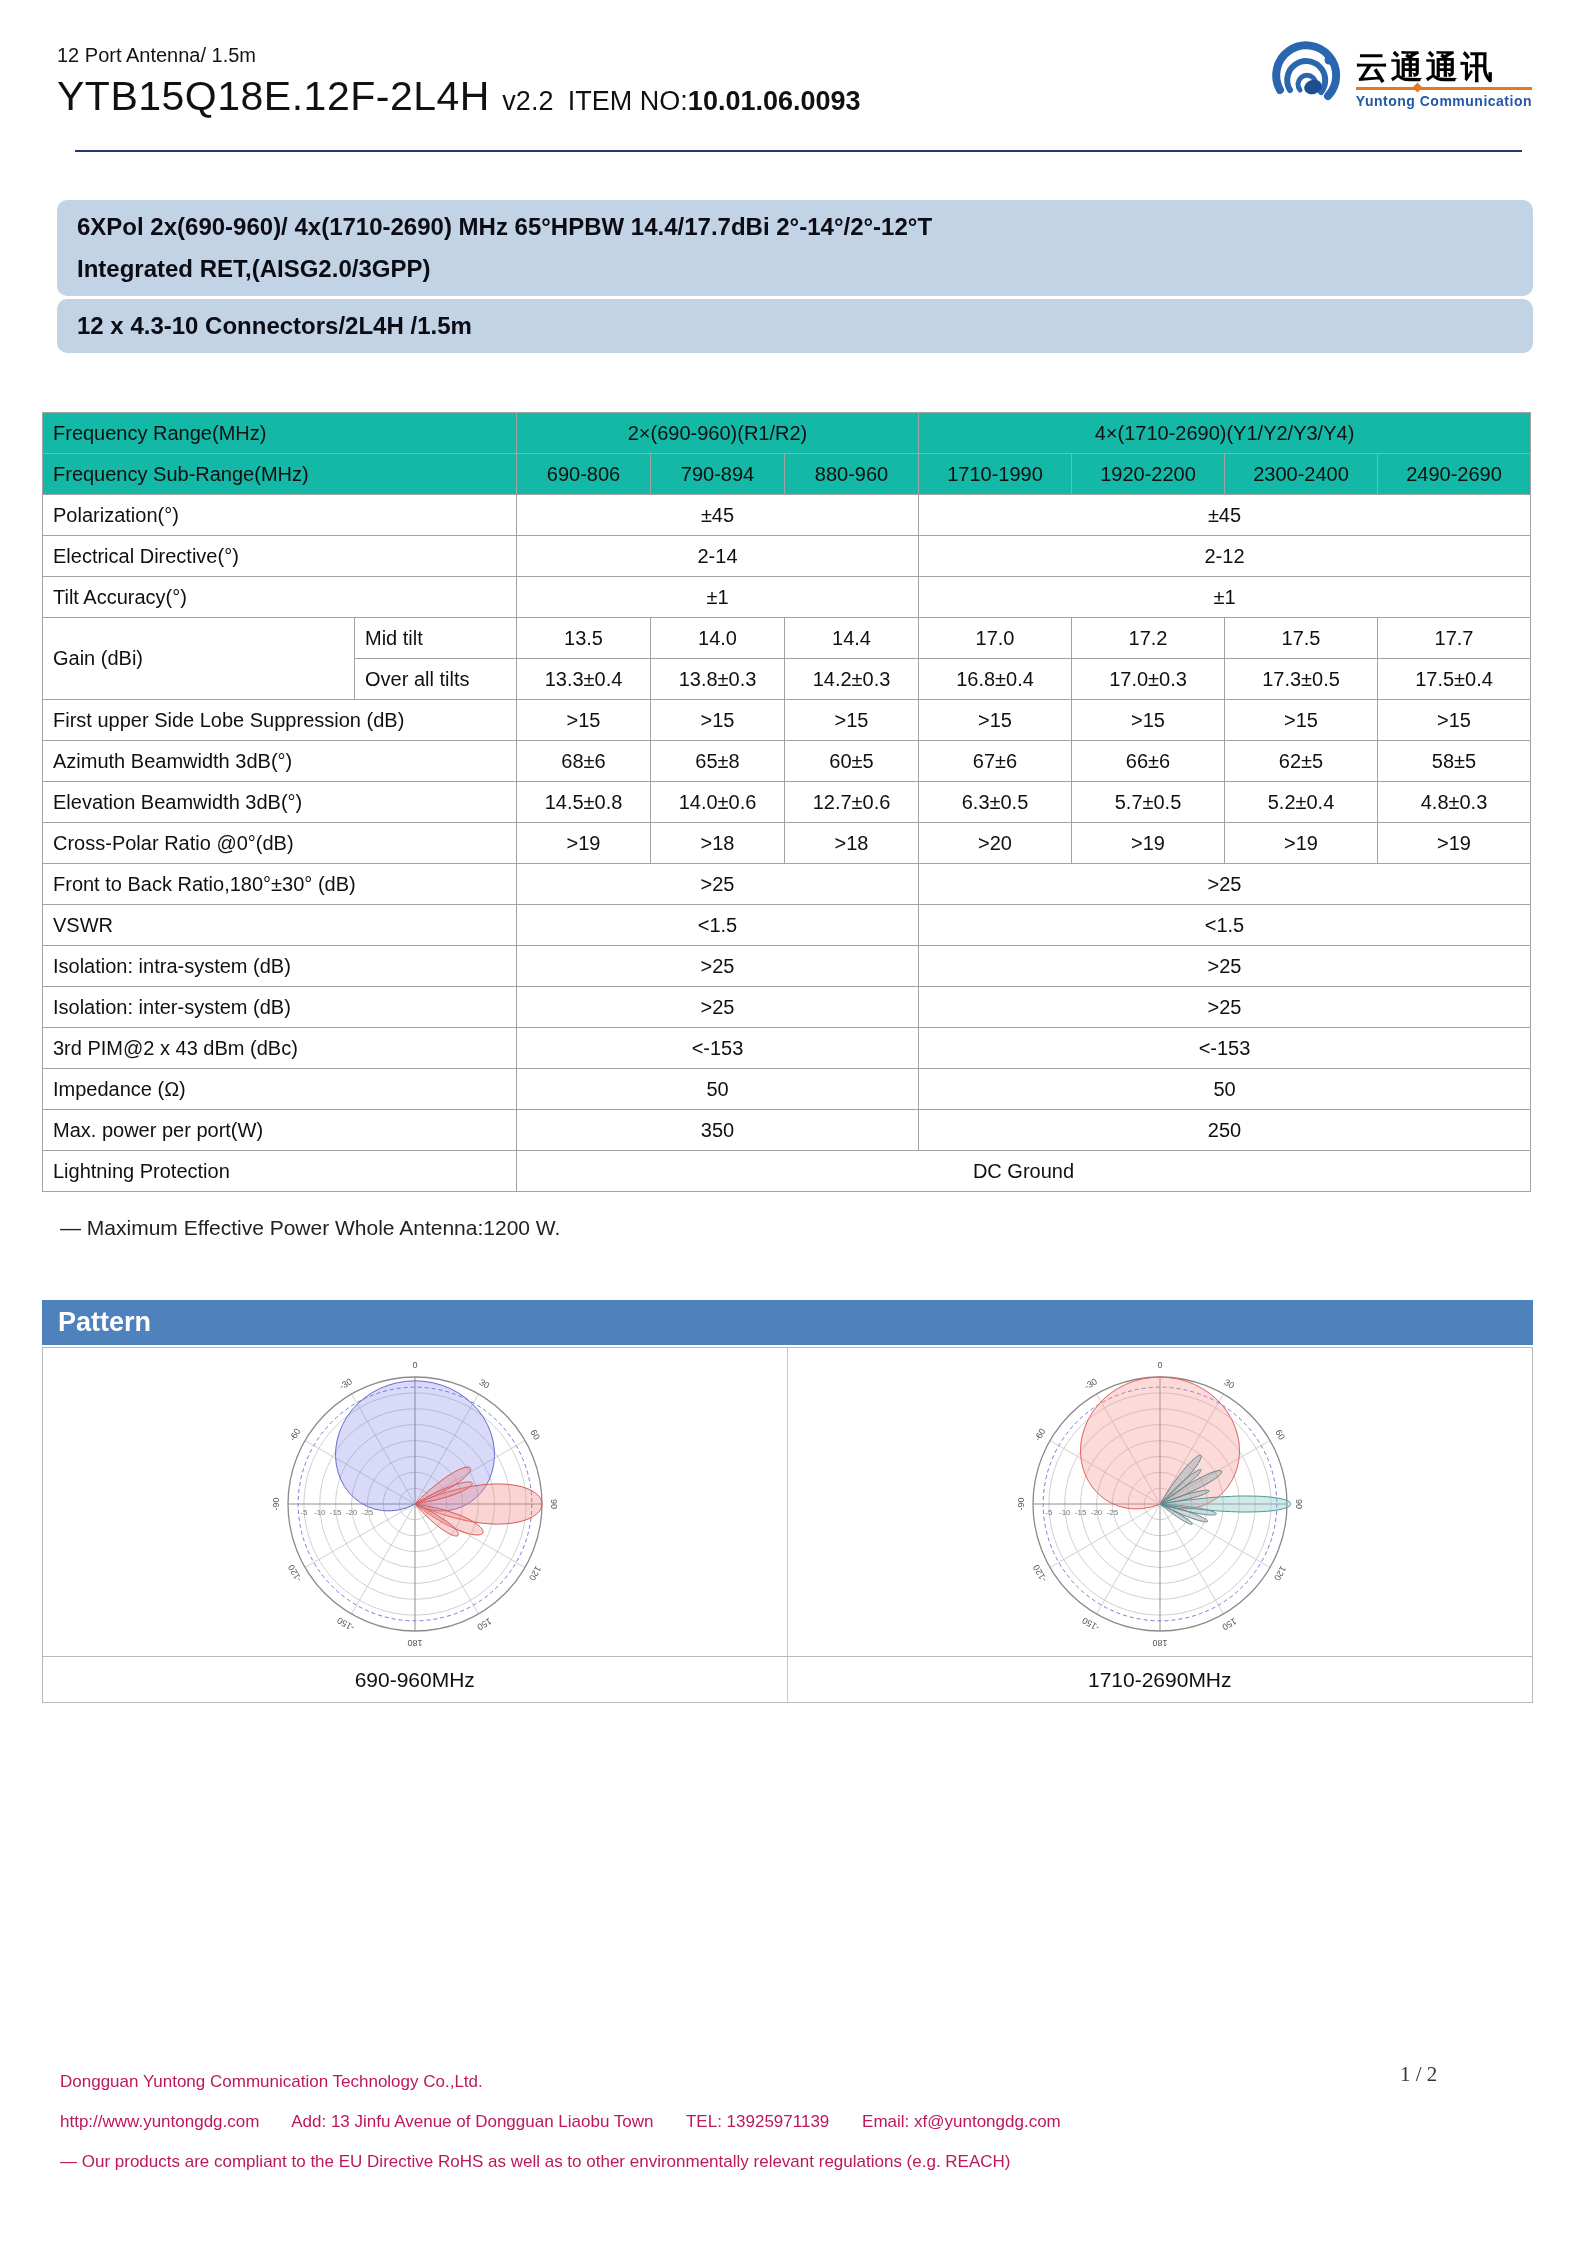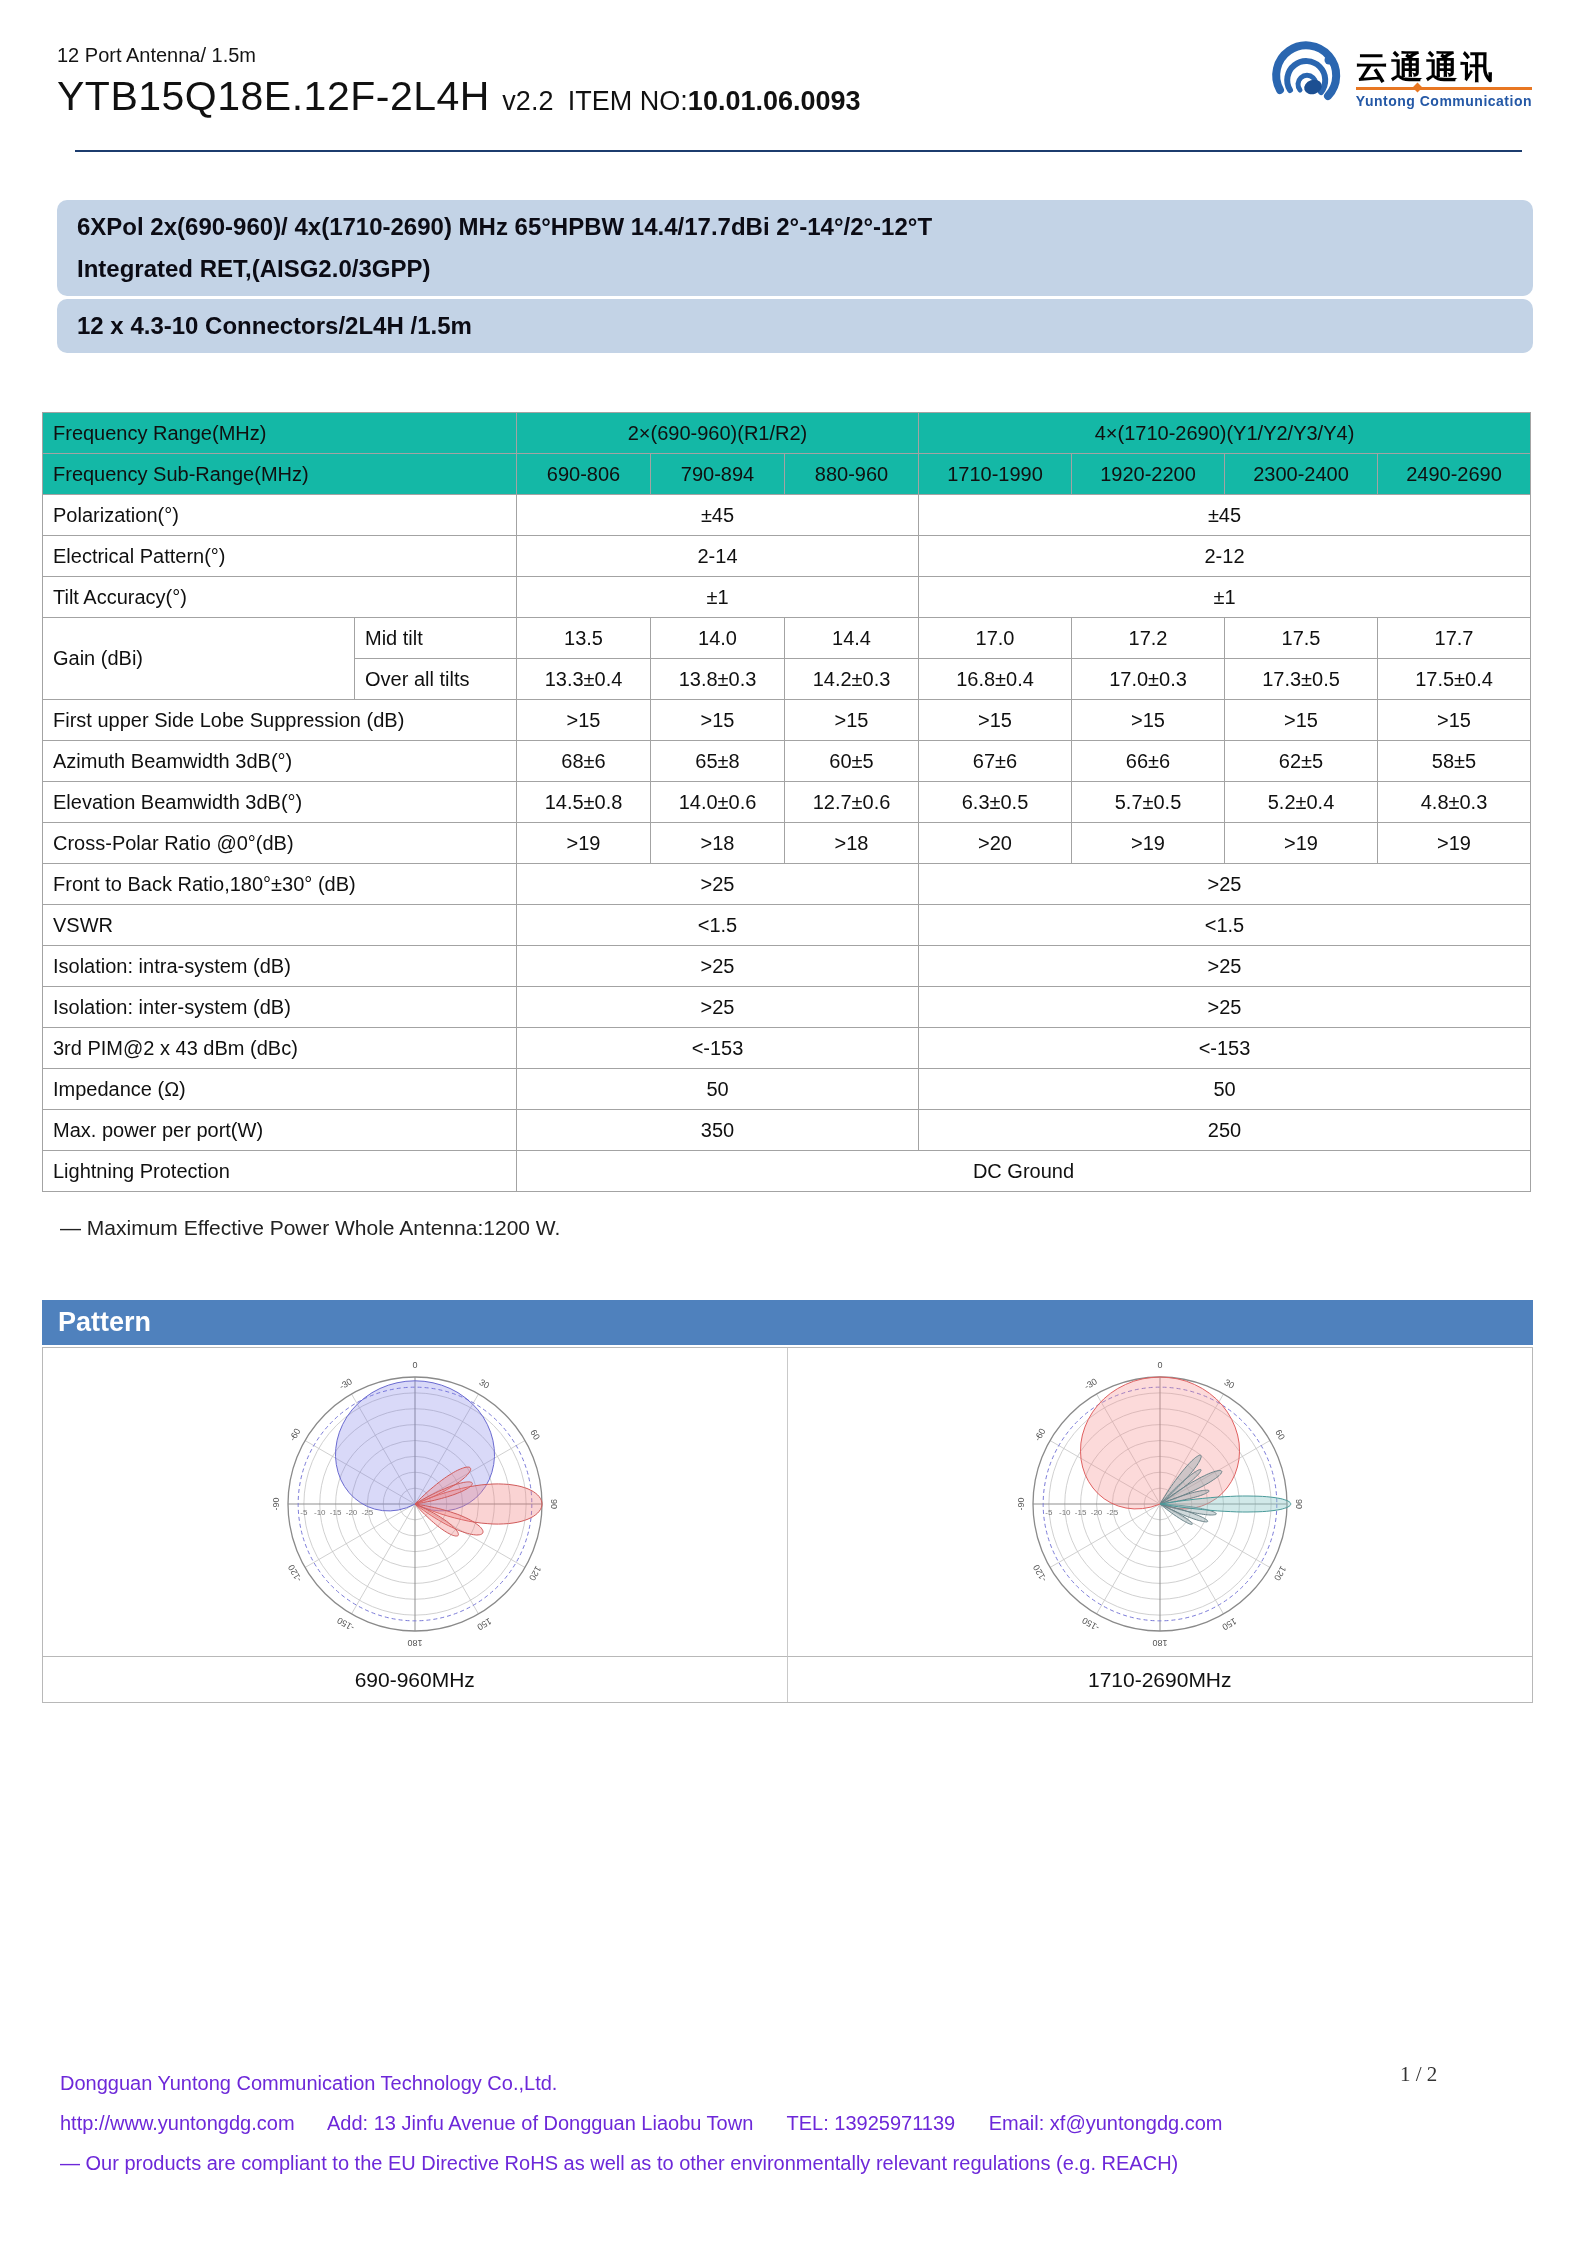--- a/index.html
+++ b/index.html
@@ -48,21 +48,21 @@
   .pattern-box{position:absolute;left:42px;top:1347px;width:1491px;box-sizing:border-box;
                border:1px solid #b8b8b8;display:flex;flex-wrap:wrap;background:#fff;}
   .pattern-cell{width:50%;box-sizing:border-box;display:flex;justify-content:center;
                 align-items:center;padding:4px 0 2px 0;}
   .pattern-cell.first{border-right:1px solid #c9c9c9;}
   .caption-cell{width:50%;box-sizing:border-box;border-top:1px solid #b8b8b8;text-align:center;
                 font-size:21px;height:46px;line-height:46px;color:#101010;}
   .caption-cell.first{border-right:1px solid #c9c9c9;}
 
   
-  .ft{position:absolute;color:#6d28d9;font-size:20px;white-space:nowrap;}
+  .ft{position:absolute;color:#be185d;font-size:17px;white-space:nowrap;}
   .ft-company{left:60px;top:2072px;}
   .ft-page{left:1400px;top:2062px;color:#333;font-size:21px;font-family:"Liberation Serif",serif;}
   .ft-contact{left:60px;top:2112px;}
   .ft-contact span{margin-right:28px;}
   .ft-compliance{left:60px;top:2152px;}
 </style>
 </head>
 <body>
 
 <div class="page">
@@ -136,21 +136,21 @@
         <td>1920-2200</td>
         <td>2300-2400</td>
         <td>2490-2690</td>
       </tr>
       <tr>
         <td class="lbl" colspan="2">Polarization(°)</td>
         <td colspan="3">±45</td>
         <td colspan="4">±45</td>
       </tr>
       <tr>
-        <td class="lbl" colspan="2">Electrical Pattern(°)</td>
+        <td class="lbl" colspan="2">Electrical Directive(°)</td>
         <td colspan="3">2-14</td>
         <td colspan="4">2-12</td>
       </tr>
       <tr>
         <td class="lbl" colspan="2">Tilt Accuracy(°)</td>
         <td colspan="3">±1</td>
         <td colspan="4">±1</td>
       </tr>
       <tr>
         <td class="lbl" rowspan="2">Gain (dBi)</td>

